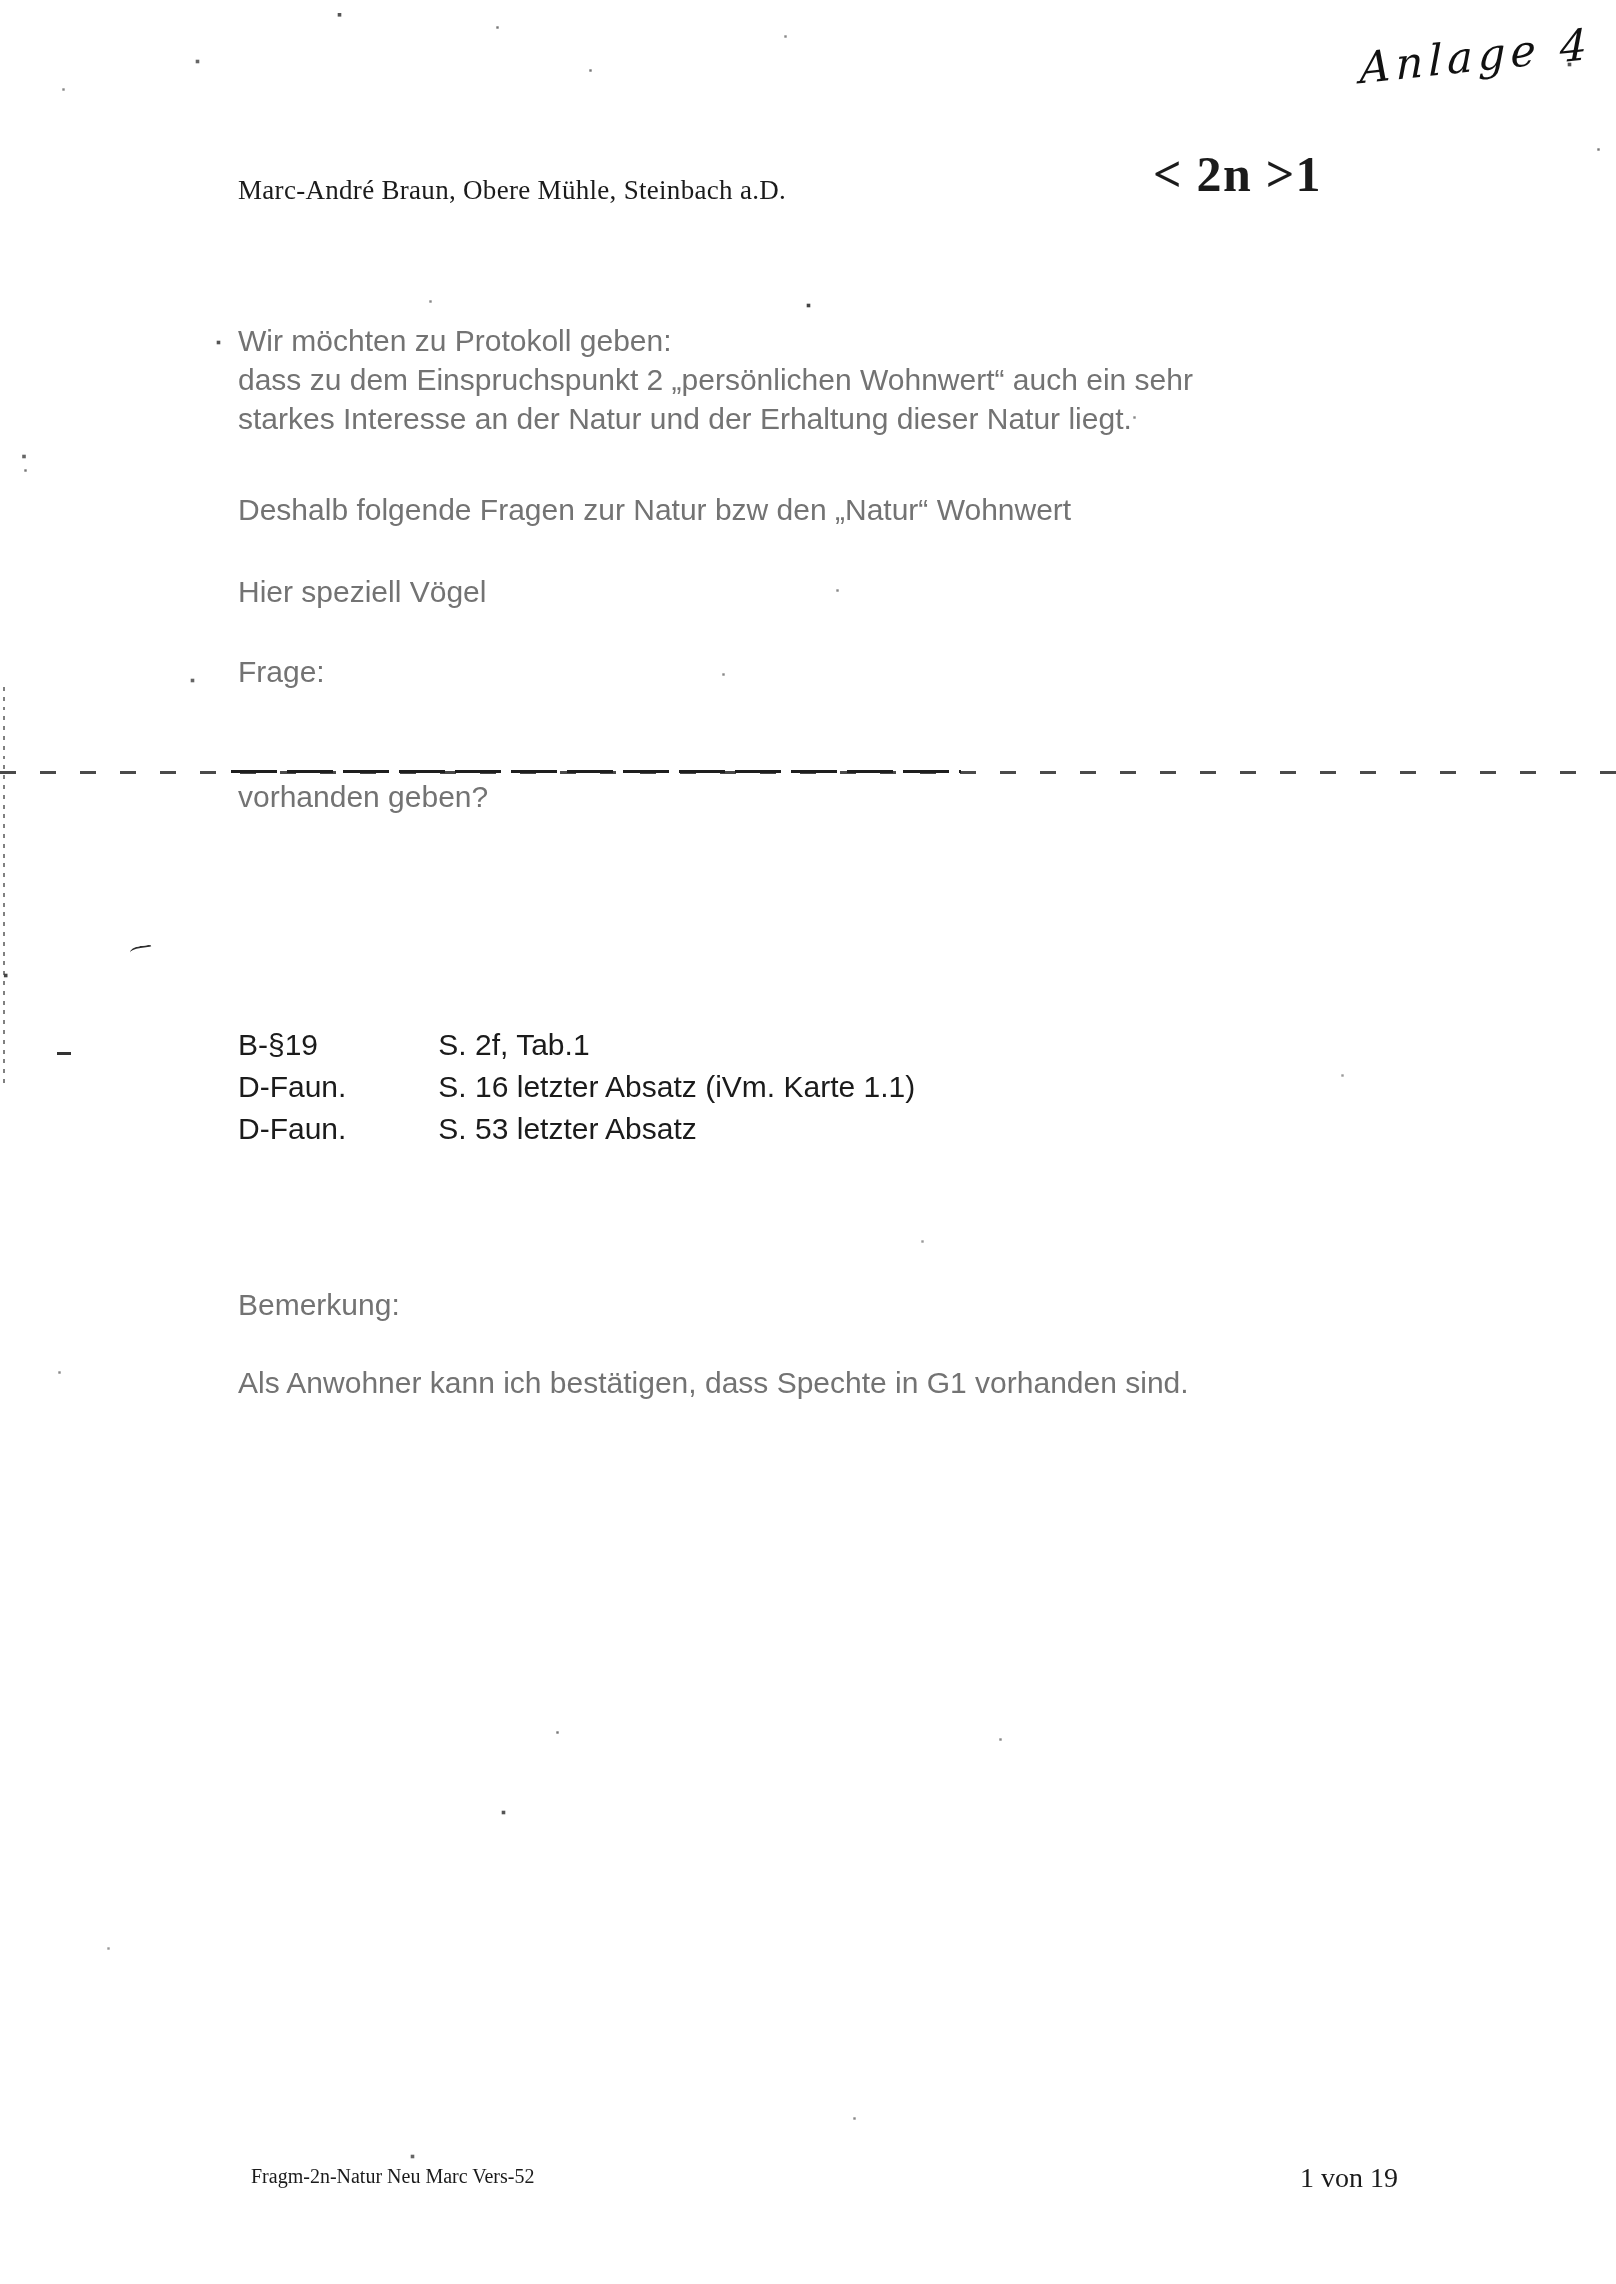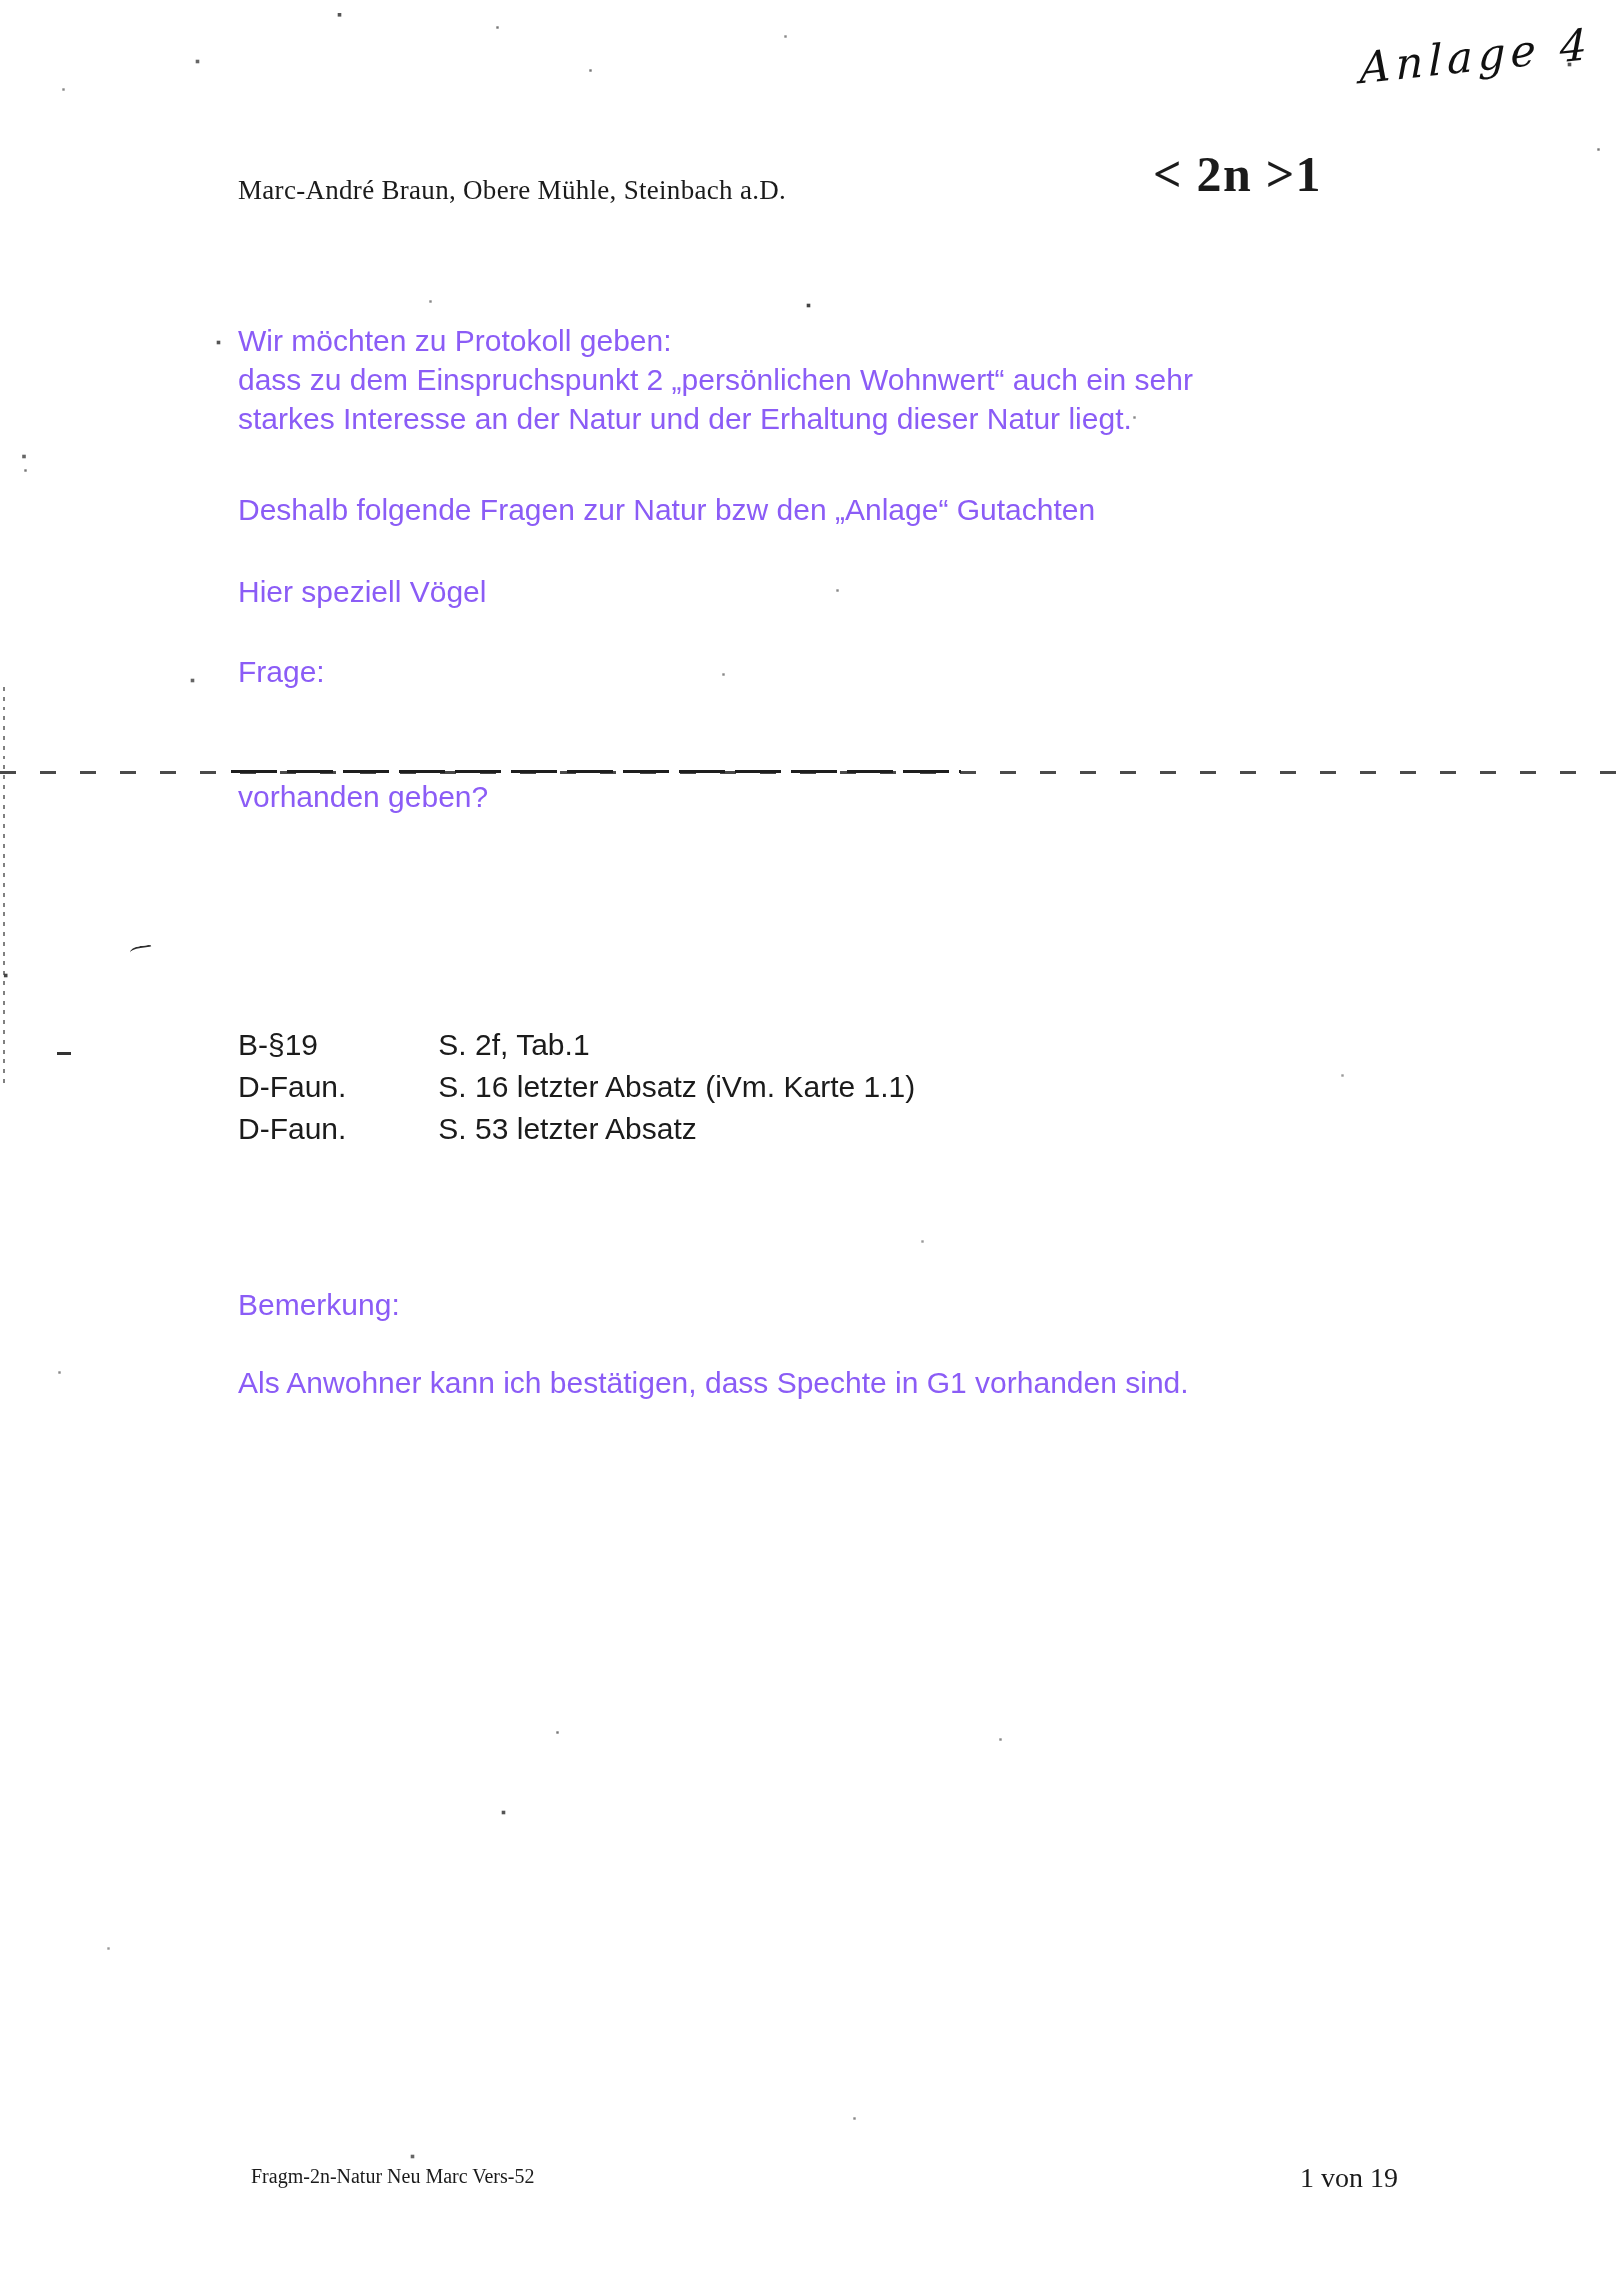--- a/index.html
+++ b/index.html
@@ -45,21 +45,21 @@
     font-weight: bold;
     font-size: 50px;
     letter-spacing: 1.3px;
     white-space: nowrap;
   }
   .body-text {
     position: absolute;
     font-family: "Liberation Sans", sans-serif;
     font-size: 30px;
     line-height: 39px;
-    color: #8b5cf6;
+    color: #737373;
     white-space: nowrap;
   }
   .p-protokoll { left: 238px; top: 321px; }
   .p-deshalb   { left: 238px; top: 490px; }
   .p-hier      { left: 238px; top: 572px; }
   .p-frage     { left: 238px; top: 652px; }
   .q-line1     { left: 238px; top: 730px; }
   .q-line2     { left: 238px; top: 777px; }
 
   .refs { position: absolute; left: 238px; top: 1024px; }
@@ -186,21 +186,21 @@
 
   <div class="sender">Marc-André Braun, Obere Mühle, Steinbach a.D.</div>
   <div class="mark">&lt; 2n &gt;1</div>
 
   <div class="body-text p-protokoll">
     <div>Wir möchten zu Protokoll geben:</div>
     <div>dass zu dem Einspruchspunkt 2 „persönlichen Wohnwert“ auch ein sehr</div>
     <div>starkes Interesse an der Natur und der Erhaltung dieser Natur liegt.</div>
   </div>
 
-  <div class="body-text p-deshalb">Deshalb folgende Fragen zur Natur bzw den „Anlage“ Gutachten</div>
+  <div class="body-text p-deshalb">Deshalb folgende Fragen zur Natur bzw den „Natur“ Wohnwert</div>
 
   <div class="body-text p-hier">Hier speziell Vögel</div>
 
   <div class="body-text p-frage">Frage:</div>
 
   <div class="fold-line"></div>
   <div class="fold-line-dense"></div>
   <div class="body-text q-line2">vorhanden geben?</div>
 
   <div class="refs">

